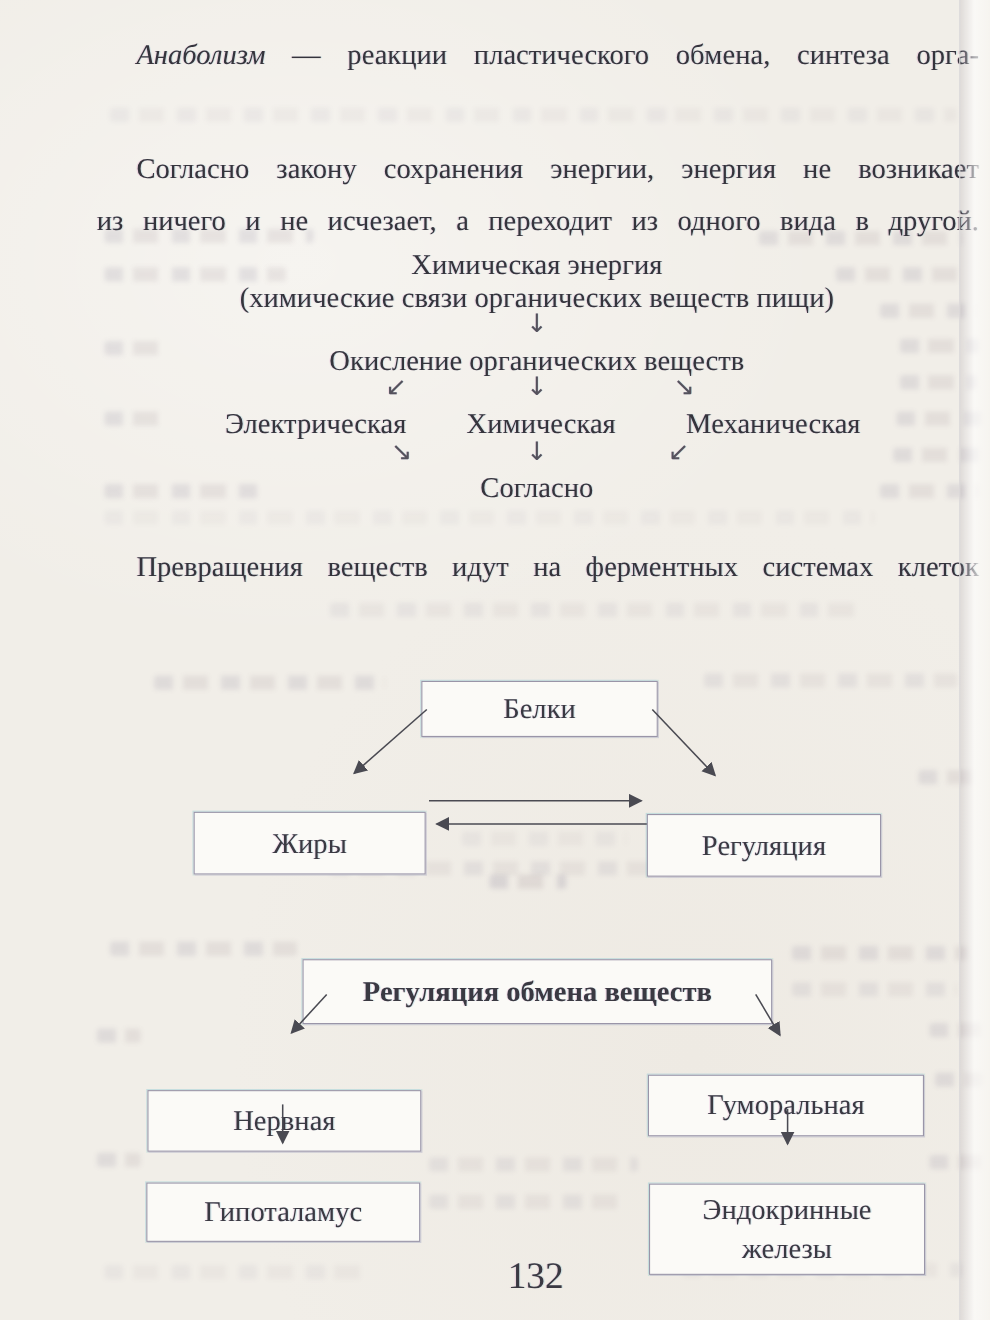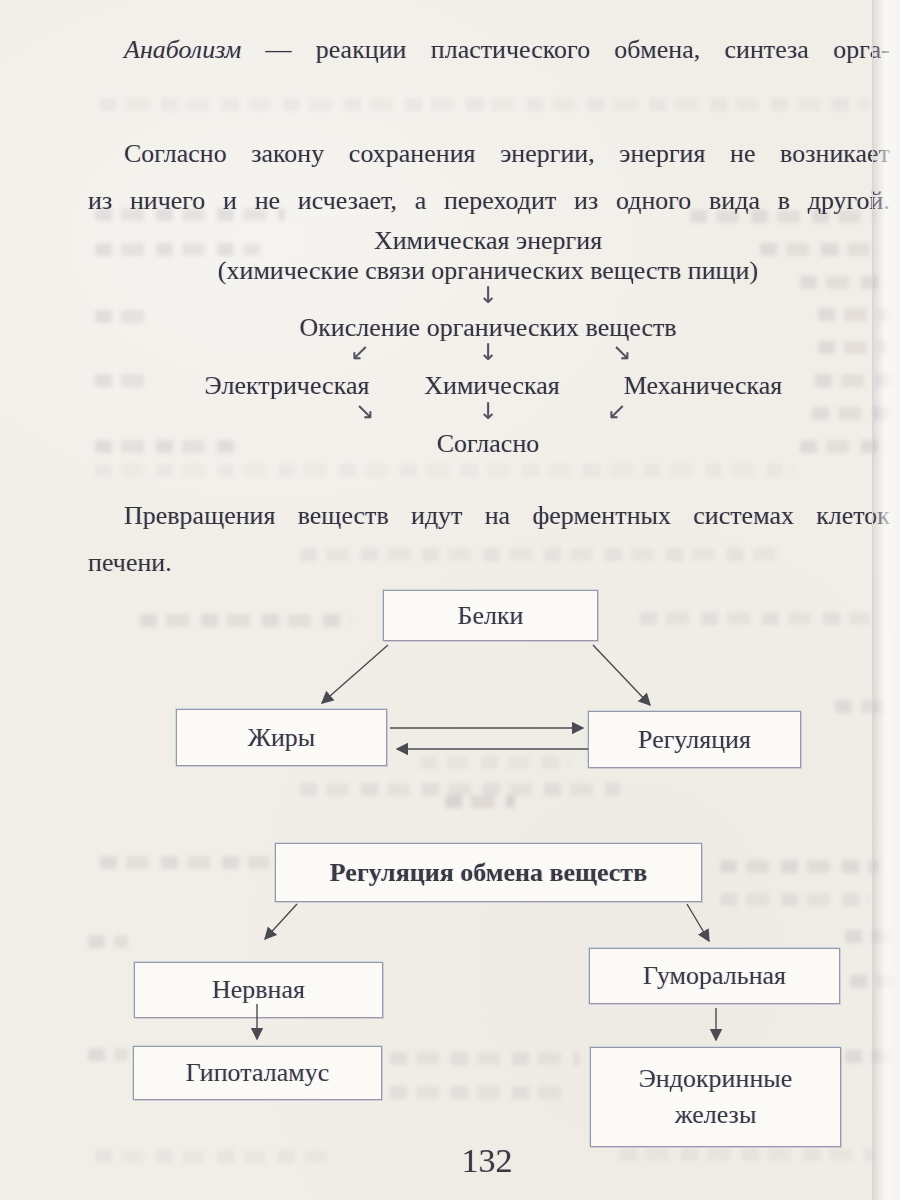--- a/index.html
+++ b/index.html
@@ -26,21 +26,21 @@
         text-shadow:.5px 0 0 rgba(0,150,190,.18), -.5px 0 0 rgba(200,40,150,.15); }
 
   
   .dbox{
     position:absolute; box-sizing:border-box;
     background:#fbfaf7;
     border:1px solid #989309a;
     border:1px solid #9a95a8;
     box-shadow: 0 0 0 1px rgba(140,205,200,.28), 1px 1px 0 rgba(205,120,185,.25), -1px -1px 0 rgba(150,200,230,.22);
     display:flex; align-items:center; justify-content:center;
-    text-align:center; font-size:26px; color:#3a3942;
+    text-align:center; font-size:26px; color:#3a3942;margin-top:29px;
   }
   .dbox.bold{ font-weight:bold; }
   .wrap2{ display:inline-block; max-width:190px; line-height:36px; }
 
   svg.connectors{ position:absolute; left:0; top:0; pointer-events:none; }
 
   
   .ghost{
     position:absolute; height:13px; border-radius:3px;
     filter:blur(2.3px); opacity:.4;
@@ -97,21 +97,20 @@
   <span class="pline just indent"><i class="lead-italic">Анаболизм</i><span> — реакции пластического обмена, синтеза орга-</span></span>
 </div>
 
 <div class="para fringe" style="top:130px">
   <span class="pline just indent">Согласно закону сохранения энергии, энергия не возникает</span>
   <span class="pline just">из ничего и не исчезает, а переходит из одного вида в другой.</span>
 </div>
 
 <div class="para fringe" style="top:492px">
   <span class="pline just indent">Превращения веществ идут на ферментных системах клеток</span>
-  <span class="pline">печени.</span>
 </div>
 
 <div>
   <span class="ec fringe" style="left:488px;top:226px">Химическая энергия</span>
   <span class="ec fringe" style="left:488px;top:256px">(химические связи органических веществ пищи)</span>
   <span class="arr" style="left:488px;top:284px">↓</span>
   <span class="ec fringe" style="left:488px;top:313px">Окисление органических веществ</span>
 
   <span class="arr" style="left:360px;top:341px">↙</span>
   <span class="arr" style="left:488px;top:341px">↓</span>
@@ -143,21 +142,21 @@
   </div>
 <div class="dbox fringe" style="left:134px;top:962px;width:249px;height:56px">
     <span>Нервная</span>
   </div>
 <div class="dbox fringe" style="left:589px;top:948px;width:251px;height:56px">
     <span>Гуморальная</span>
   </div>
 <div class="dbox fringe" style="left:133px;top:1046px;width:249px;height:54px">
     <span>Гипоталамус</span>
   </div>
-<div class="dbox fringe" style="left:590px;top:1047px;width:251px;height:100px">
+<div class="dbox fringe" style="left:590px;top:1047px;width:251px;height:83px">
     <span class="wrap2">Эндокринные железы</span>
   </div>
 
 <svg class="connectors" width="900" height="1200" viewBox="0 0 900 1200">
   <defs>
     <marker id="ah" markerWidth="10" markerHeight="10" refX="8" refY="4.5" orient="auto">
       <path d="M0,0 L9,4.5 L0,9 z" fill="#4a4a52"></path>
     </marker>
   </defs>
   <g stroke="#4a4a52" stroke-width="1.4" fill="none">

